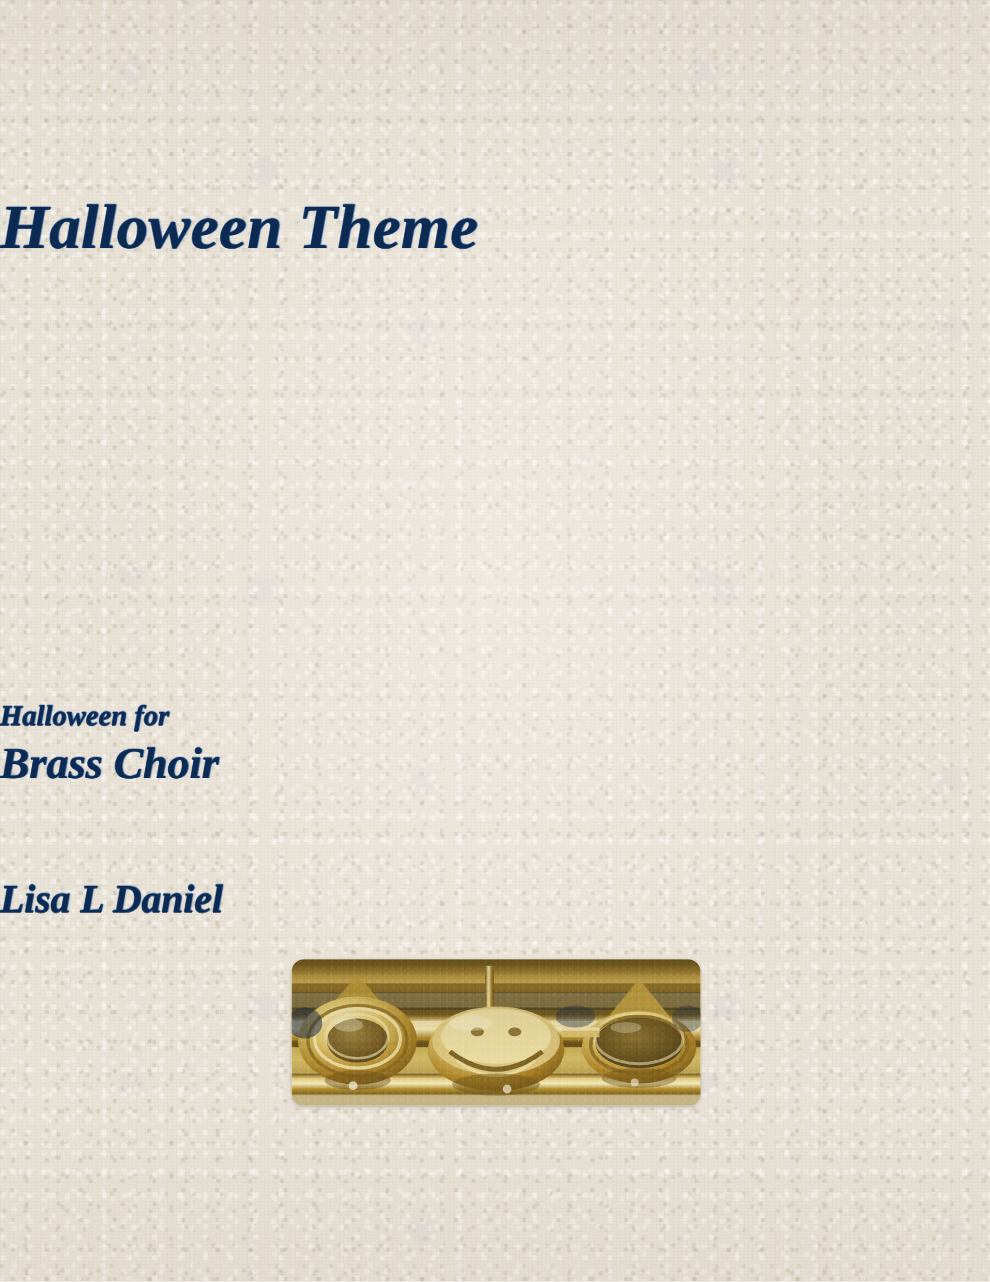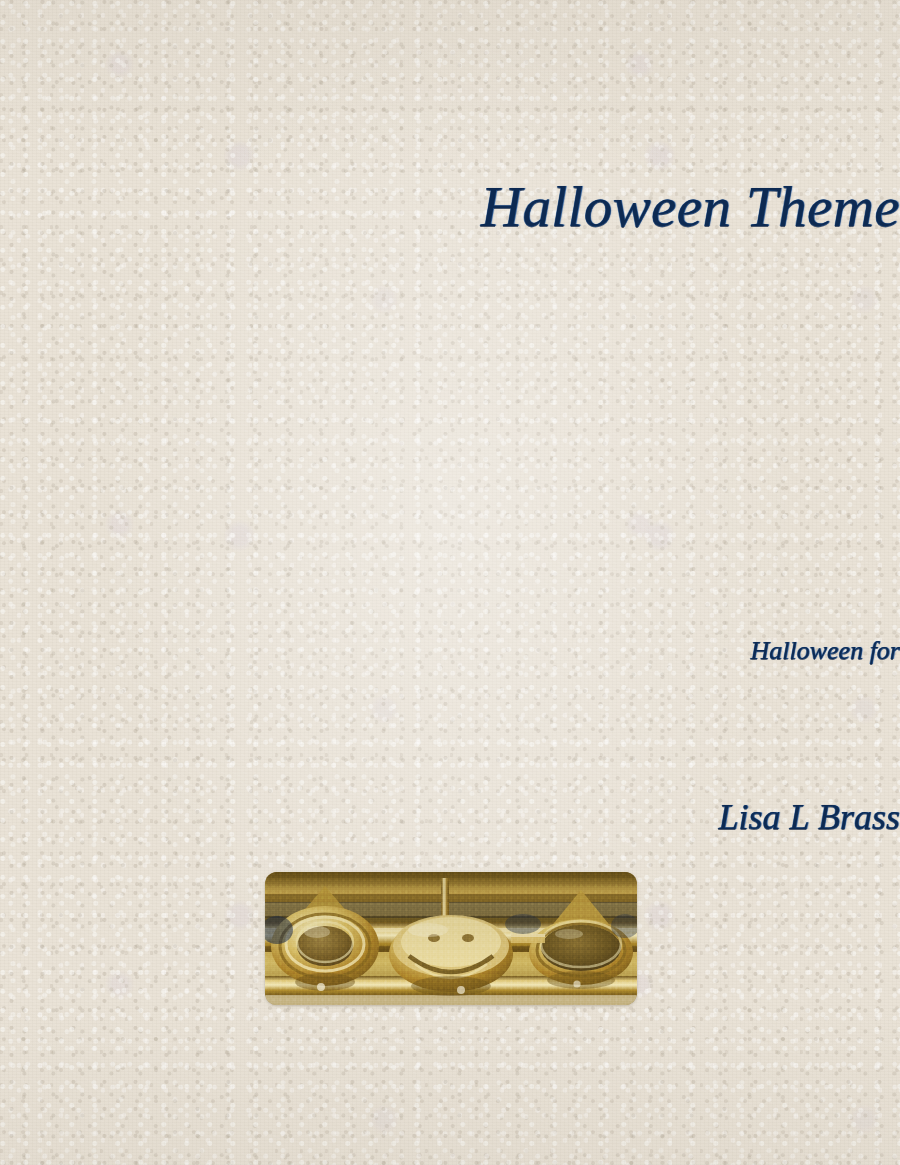--- a/index.html
+++ b/index.html
@@ -68,32 +68,33 @@
 
   
   .text-layer {
     position: absolute;
     inset: 0;
   }
   .blk {
     position: absolute;
     left: 0;
     width: 900px;
-    text-align: right;
+    text-align: left;
     font-style: italic;
     color: #0d2a52;
     line-height: 1.16;
     white-space: pre-line;
     
     text-shadow:
        0.6px 0 0 rgba(40,92,156,.80),
       -0.6px 0 0 rgba(40,92,156,.55),
        0 0.7px 0 rgba(10,30,62,.70),
        0 -0.5px 0 rgba(46,100,168,.45),
        1.1px 0.4px 1.1px rgba(28,70,130,.35);
+    font-weight: bold;
   }
 
   #title-block {
     top: 174px;
     font-size: 57px;
     letter-spacing: .4px;
   }
   #composer-block {
     top: 461px;
     font-size: 34px;
@@ -152,23 +153,24 @@
   <div id="paper-grain"></div>
   <div id="paper-vignette"></div>
 
   <div class="text-layer">
 
     <div class="blk" id="title-block">Halloween Theme</div>
 
 
     <div class="blk" id="arranged-for-label">Halloween for</div>
 
-
-
-    <div class="blk" id="arranger-block">Lisa L Brass</div>
+    <div class="blk" id="ensemble-block">Brass Choir</div>
+
+
+    <div class="blk" id="arranger-block">Lisa L Daniel</div>
 
   </div>
 
   <div id="flute-photo">
     <svg viewBox="0 0 372 133" preserveAspectRatio="none">
       <defs>
         <linearGradient id="gBody" x1="0" y1="0" x2="0" y2="1">
           <stop offset="0" stop-color="#8d6f28"></stop>
           <stop offset=".18" stop-color="#d7b75b"></stop>
           <stop offset=".42" stop-color="#b9922f"></stop>

